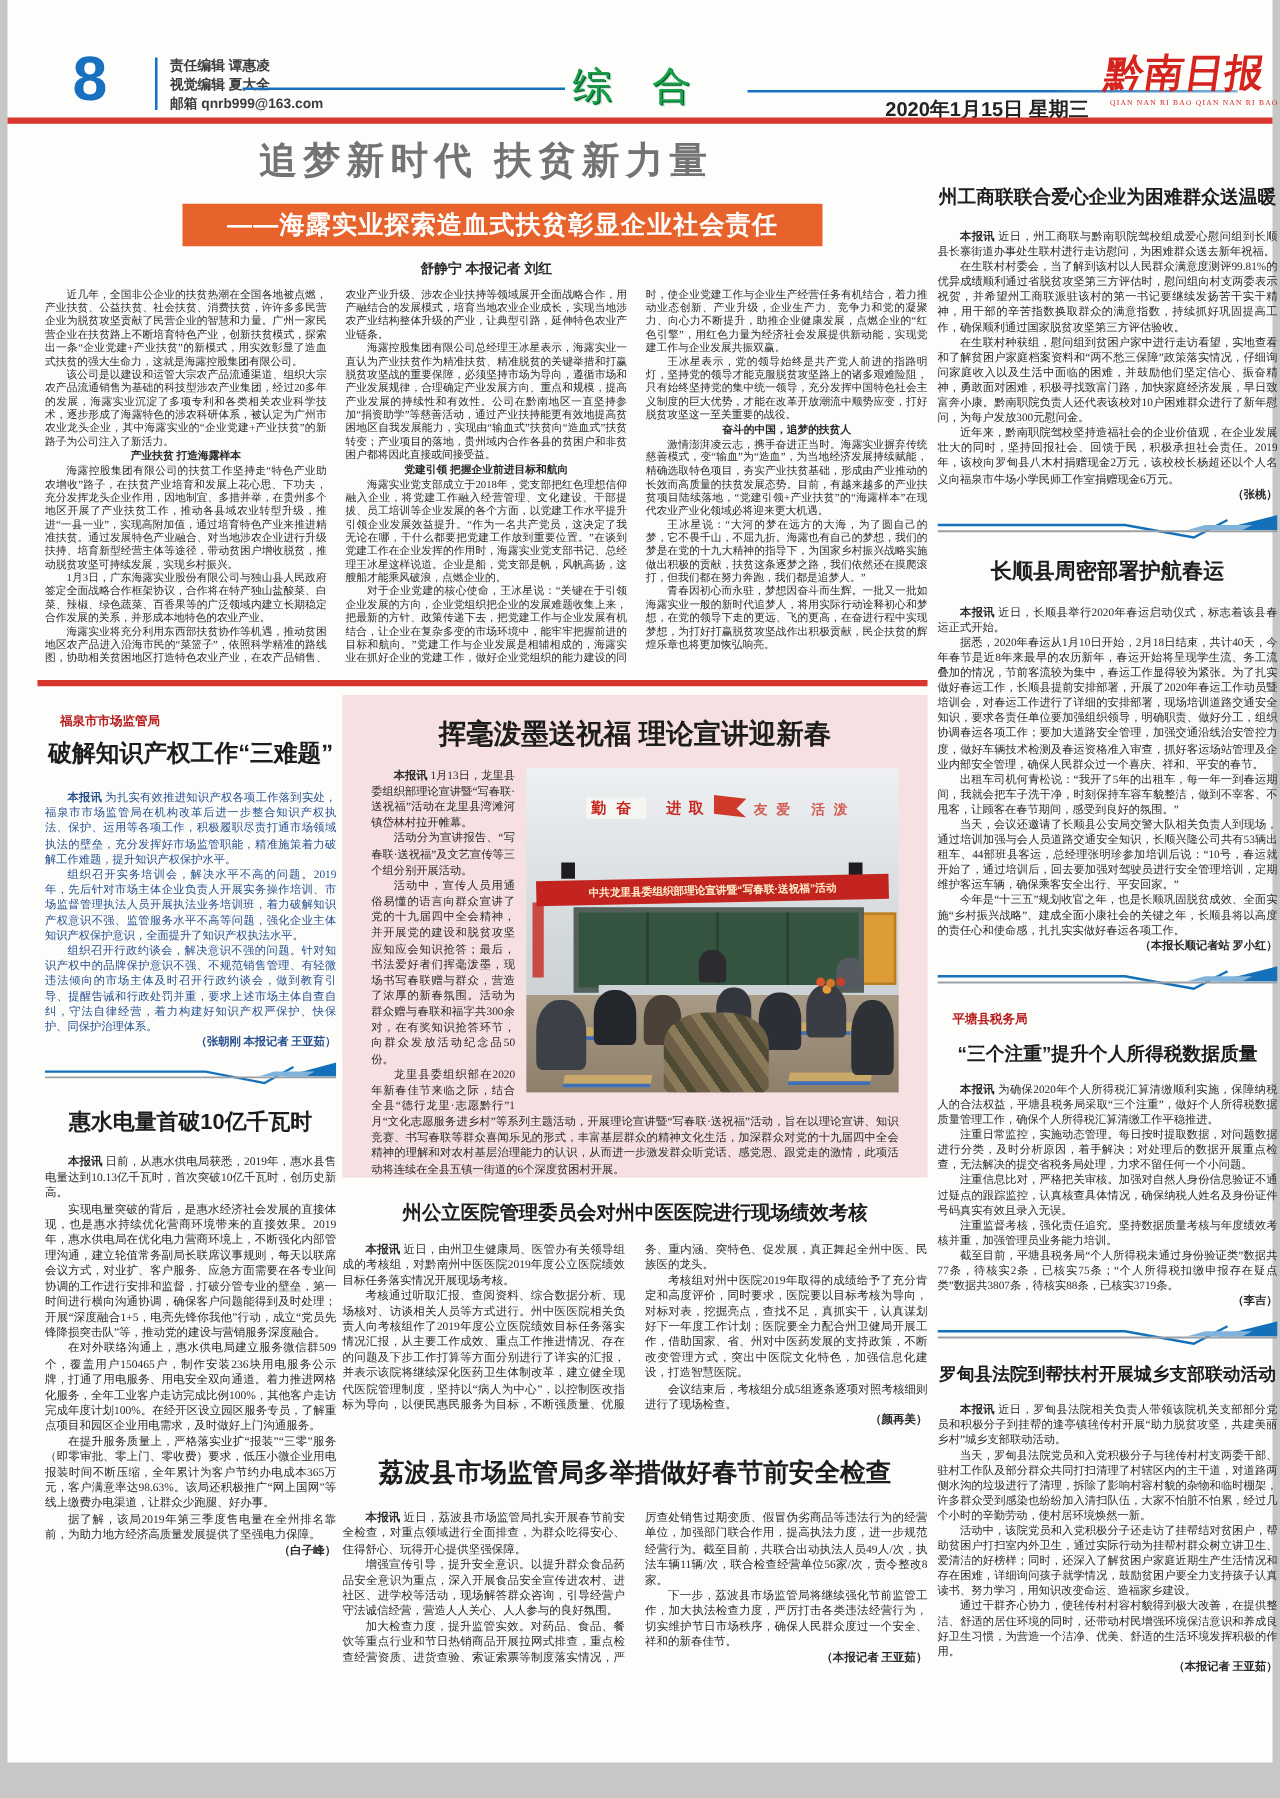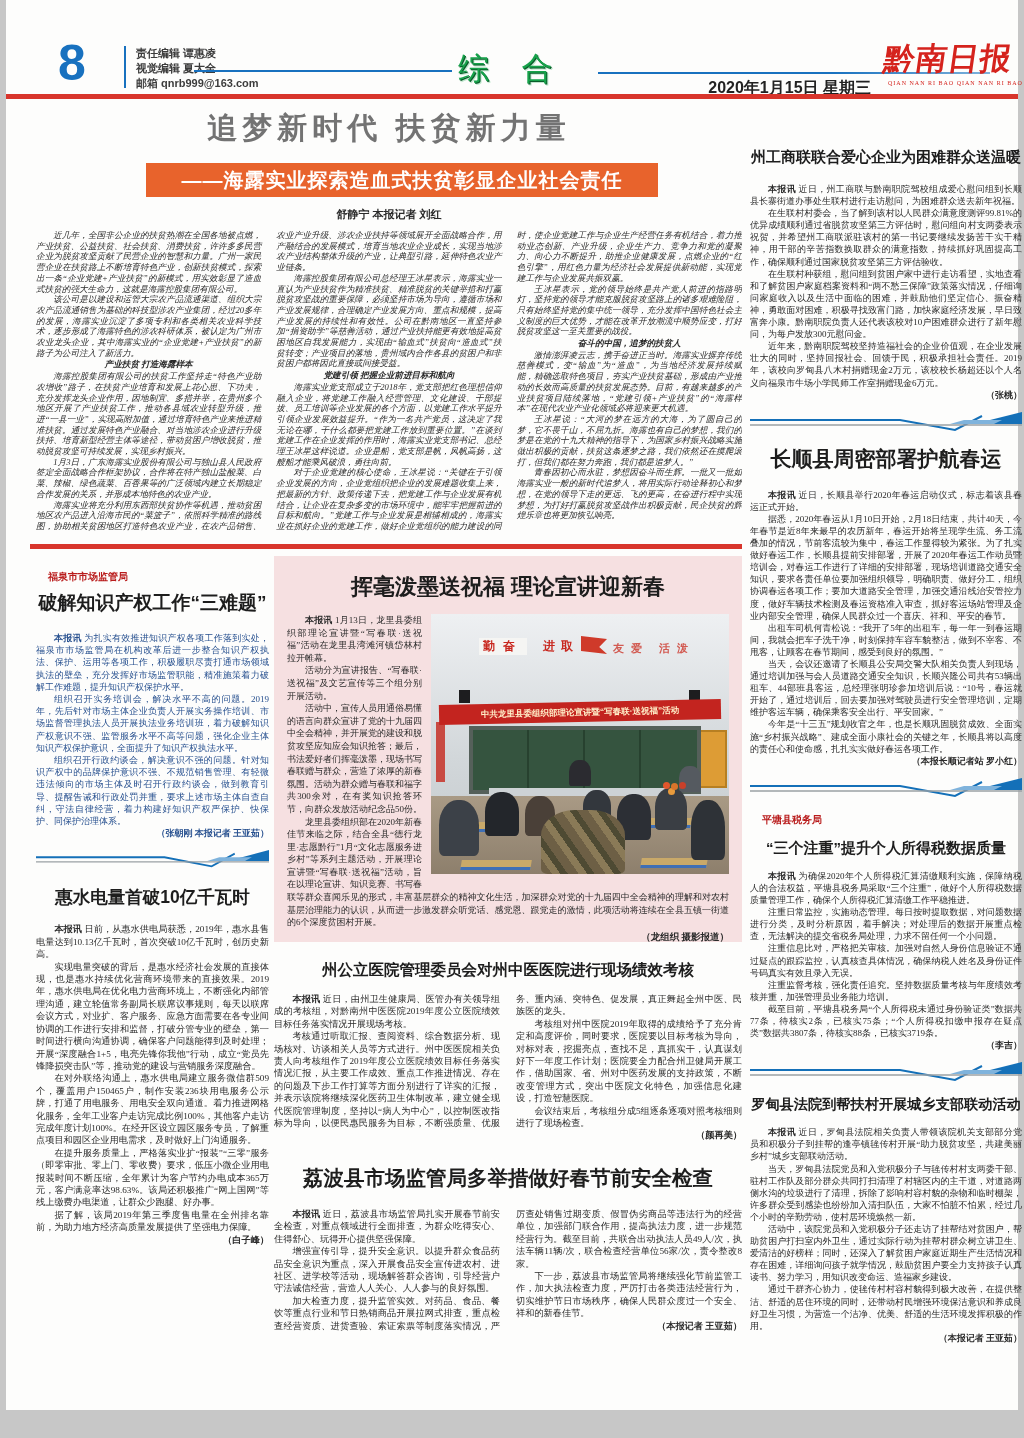--- a/index.html
+++ b/index.html
@@ -22,40 +22,40 @@
   #masthead-sub{position:absolute;left:882px;top:80px;font-size:6px;color:#d5231d;letter-spacing:1px;white-space:nowrap;}
   .redrule{position:absolute;background:#d8352c;}
   
   #lead{position:absolute;left:30px;top:100px;width:706px;}
   #lead-title{text-align:center;font-size:30px;letter-spacing:5px;color:#737373;margin:8px 0 14px 0;}
   #lead-banner{margin-left:110px;width:512px;height:34px;background:#e8632c;color:#fff;
                font-size:20px;font-weight:bold;font-family:"Liberation Sans",sans-serif;
                line-height:34px;text-align:center;letter-spacing:1px;}
   #lead-byline{text-align:center;font-size:11px;font-weight:bold;margin:10px 0 8px 0;}
   #lead-body{height:302px;overflow:hidden;column-count:3;column-gap:15px;
-             font-size:8.6px;line-height:10.7px;font-style:italic;}
+             font-size:8.6px;line-height:10.7px;}
   .para{margin:0;text-indent:2em;text-align:justify;}
   .subhead{margin:1px 0;text-align:center;font-weight:bold;text-indent:0;}
   .sig{margin:0;text-align:right;font-weight:bold;text-indent:0;}
   
   .art-title{font-family:"Liberation Sans",sans-serif;font-weight:bold;color:#1d1d1d;
              text-align:center;white-space:nowrap;margin:0;}
   .kicker{font-family:"Liberation Sans",sans-serif;font-weight:bold;color:#b91c1c;font-size:10px;margin:12px;}
   .body{font-size:9.2px;line-height:12.4px;}
   .wavediv{display:block;margin:10px 0 10px 0;}
   
   #colL{position:absolute;left:30px;top:558px;width:233px;}
   #fuquan .body{color:#27508f;font-size:9px;line-height:12.2px;}
   #fuquan .kicker{margin-bottom:6px;}
   #fuquan .art-title{font-size:19px;margin:4px 0 16px 0;}
   #huishui .art-title{font-size:17.5px;margin:14px 0 14px 0;}
   #huishui .body{height:372px;overflow:hidden;}
   
   #pinkbox{position:absolute;left:268px;top:556px;width:468px;height:386px;background:#f6e0e1;
-           box-sizing:border-box;padding:10px 13px;overflow:hidden;}
+           box-sizing:border-box;padding:10px 23px;overflow:hidden;}
   #pinkbox .art-title{font-size:22px;margin:6px 0 12px 0;}
   #pink-flow{font-size:9px;line-height:12.6px;}
   #pink-credit{text-align:right;font-weight:bold;font-size:9.5px;margin-top:2px;}
   
   #photo{float:right;width:298px;height:260px;margin:0 0 6px 9px;position:relative;overflow:hidden;
          background:linear-gradient(#eef0f2,#d2d7da 55%,#c2c8cb);}
   .ph{position:absolute;}
   #ph-banner{left:8px;top:88px;width:282px;height:20px;background:#c3241f;color:#ffefc9;
              font-size:8.5px;font-weight:bold;line-height:20px;text-align:center;white-space:nowrap;
              overflow:hidden;transform:rotate(-1.2deg);font-family:"Liberation Sans",sans-serif;}
@@ -78,21 +78,21 @@
              box-shadow:8px 1px 0 #d8752b,16px 0 0 #c8402a,5px 6px 0 #e89a3c;}
   
   #colM{position:absolute;left:268px;top:952px;width:468px;}
   #hospital .art-title{font-size:15.5px;margin:8px 0 12px 0;}
   #hospital .body,#libo .body{column-count:2;column-gap:16px;}
   #libo .art-title{font-size:20.5px;margin:22px 0 16px 0;}
   
   #colR{position:absolute;left:744px;top:138px;width:272px;}
   #colR .body{font-size:9px;line-height:12.1px;}
   #gsl .art-title{font-size:15px;margin:10px 0 16px 0;}
-  #chunyun .art-title{font-size:21px;margin:4px 0 16px 0;}
+  #chunyun .art-title{font-size:17px;margin:4px 0 16px 0;}
   #pingtang .art-title{font-size:15px;margin:4px 0 12px 0;}
   #luodian .art-title{font-size:14.2px;margin:4px 0 12px 0;}
 </style>
 </head>
 <body>
 
 <div id="page">
  <div id="sheet">
 
   <div id="pagenum">8</div>
@@ -116,21 +116,21 @@
     <div id="lead-byline" class="hd">舒静宁 本报记者 刘红</div>
     <div id="lead-body" class="body">
           <p class="para">近几年，全国非公企业的扶贫热潮在全国各地被点燃，产业扶贫、公益扶贫、社会扶贫、消费扶贫，许许多多民营企业为脱贫攻坚贡献了民营企业的智慧和力量。广州一家民营企业在扶贫路上不断培育特色产业，创新扶贫模式，探索出一条“企业党建+产业扶贫”的新模式，用实效彰显了造血式扶贫的强大生命力，这就是海露控股集团有限公司。</p>
           <p class="para">该公司是以建设和运管大宗农产品流通渠道、组织大宗农产品流通销售为基础的科技型涉农产业集团，经过20多年的发展，海露实业沉淀了多项专利和各类相关农业科学技术，逐步形成了海露特色的涉农科研体系，被认定为广州市农业龙头企业，其中海露实业的“企业党建+产业扶贫”的新路子为公司注入了新活力。</p>
           <p class="subhead">产业扶贫 打造海露样本</p>
           <p class="para">海露控股集团有限公司的扶贫工作坚持走“特色产业助农增收”路子，在扶贫产业培育和发展上花心思、下功夫，充分发挥龙头企业作用，因地制宜、多措并举，在贵州多个地区开展了产业扶贫工作，推动各县域农业转型升级，推进“一县一业”，实现高附加值，通过培育特色产业来推进精准扶贫。通过发展特色产业融合、对当地涉农企业进行升级扶持、培育新型经营主体等途径，带动贫困户增收脱贫，推动脱贫攻坚可持续发展，实现乡村振兴。</p>
           <p class="para">1月3日，广东海露实业股份有限公司与独山县人民政府签定全面战略合作框架协议，合作将在特产独山盐酸菜、白菜、辣椒、绿色蔬菜、百香果等的广泛领域内建立长期稳定合作发展的关系，并形成本地特色的农业产业。</p>
           <p class="para">海露实业将充分利用东西部扶贫协作等机遇，推动贫困地区农产品进入沿海市民的“菜篮子”，依照科学精准的路线图，协助相关贫困地区打造特色农业产业，在农产品销售、农业产业升级、涉农企业扶持等领域展开全面战略合作，用产融结合的发展模式，培育当地农业企业成长，实现当地涉农产业结构整体升级的产业，让典型引路，延伸特色农业产业链条。</p>
           <p class="para">海露控股集团有限公司总经理王冰星表示，海露实业一直认为产业扶贫作为精准扶贫、精准脱贫的关键举措和打赢脱贫攻坚战的重要保障，必须坚持市场为导向，遵循市场和产业发展规律，合理确定产业发展方向、重点和规模，提高产业发展的持续性和有效性。公司在黔南地区一直坚持参加“捐资助学”等慈善活动，通过产业扶持能更有效地提高贫困地区自我发展能力，实现由“输血式”扶贫向“造血式”扶贫转变；产业项目的落地，贵州域内合作各县的贫困户和非贫困户都将因此直接或间接受益。</p>
           <p class="subhead">党建引领 把握企业前进目标和航向</p>
-          <p class="para">海露实业党支部成立于2018年，党支部把红色理想信仰融入企业，将党建工作融入经营管理、文化建设、干部提拔、员工培训等企业发展的各个方面，以党建工作水平提升引领企业发展效益提升。“作为一名共产党员，这决定了我无论在哪，干什么都要把党建工作放到重要位置。”在谈到党建工作在企业发挥的作用时，海露实业党支部书记、总经理王冰星这样说道。企业是船，党支部是帆，风帆高扬，这艘船才能乘风破浪，勇往向前。</p>
+          <p class="para">海露实业党支部成立于2018年，党支部把红色理想信仰融入企业，将党建工作融入经营管理、文化建设、干部提拔、员工培训等企业发展的各个方面，以党建工作水平提升引领企业发展效益提升。“作为一名共产党员，这决定了我无论在哪，干什么都要把党建工作放到重要位置。”在谈到党建工作在企业发挥的作用时，海露实业党支部书记、总经理王冰星这样说道。企业是船，党支部是帆，风帆高扬，这艘船才能乘风破浪，点燃企业的。</p>
           <p class="para">对于企业党建的核心使命，王冰星说：“关键在于引领企业发展的方向，企业党组织把企业的发展难题收集上来，把最新的方针、政策传递下去，把党建工作与企业发展有机结合，让企业在复杂多变的市场环境中，能牢牢把握前进的目标和航向。”党建工作与企业发展是相辅相成的，海露实业在抓好企业的党建工作，做好企业党组织的能力建设的同时，使企业党建工作与企业生产经营任务有机结合，着力推动业态创新、产业升级，企业生产力、竞争力和党的凝聚力、向心力不断提升，助推企业健康发展，点燃企业的“红色引擎”，用红色力量为经济社会发展提供新动能，实现党建工作与企业发展共振双赢。</p>
           <p class="para">王冰星表示，党的领导始终是共产党人前进的指路明灯，坚持党的领导才能克服脱贫攻坚路上的诸多艰难险阻，只有始终坚持党的集中统一领导，充分发挥中国特色社会主义制度的巨大优势，才能在改革开放潮流中顺势应变，打好脱贫攻坚这一至关重要的战役。</p>
           <p class="subhead">奋斗的中国，追梦的扶贫人</p>
           <p class="para">激情澎湃凌云志，携手奋进正当时。海露实业摒弃传统慈善模式，变“输血”为“造血”，为当地经济发展持续赋能，精确选取特色项目，夯实产业扶贫基础，形成由产业推动的长效而高质量的扶贫发展态势。目前，有越来越多的产业扶贫项目陆续落地，“党建引领+产业扶贫”的“海露样本”在现代农业产业化领域必将迎来更大机遇。</p>
           <p class="para">王冰星说：“大河的梦在远方的大海，为了圆自己的梦，它不畏千山，不屈九折。海露也有自己的梦想，我们的梦是在党的十九大精神的指导下，为国家乡村振兴战略实施做出积极的贡献，扶贫这条逐梦之路，我们依然还在摸爬滚打，但我们都在努力奔跑，我们都是追梦人。”</p>
           <p class="para">青春因初心而永驻，梦想因奋斗而生辉。一批又一批如海露实业一般的新时代追梦人，将用实际行动诠释初心和梦想，在党的领导下走的更远、飞的更高，在奋进行程中实现梦想，为打好打赢脱贫攻坚战作出积极贡献，民企扶贫的辉煌乐章也将更加恢弘响亮。</p>
         </div>
   </div>
   <div class="redrule" style="left:24px;top:544px;width:712px;height:5px;"></div>
 

